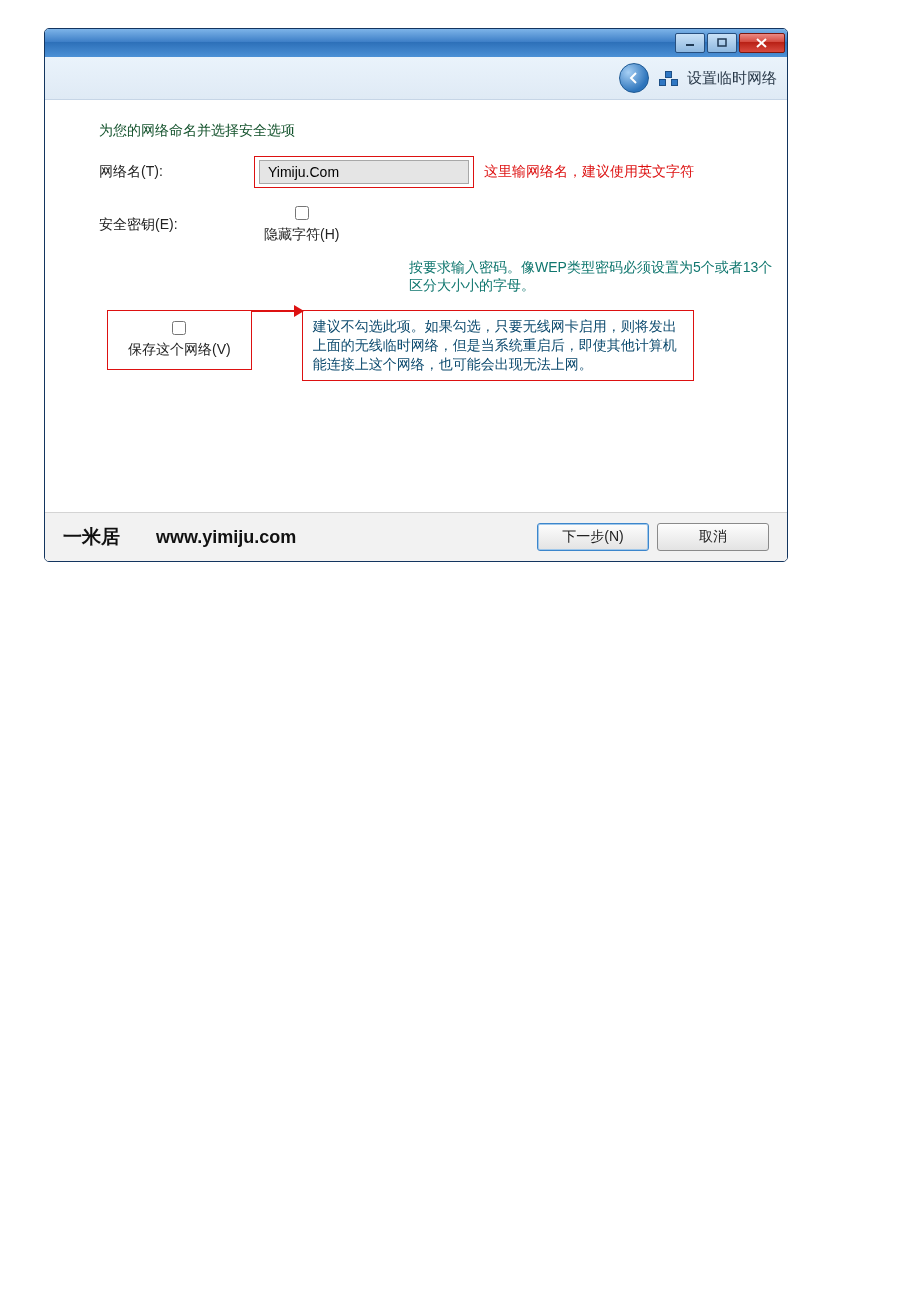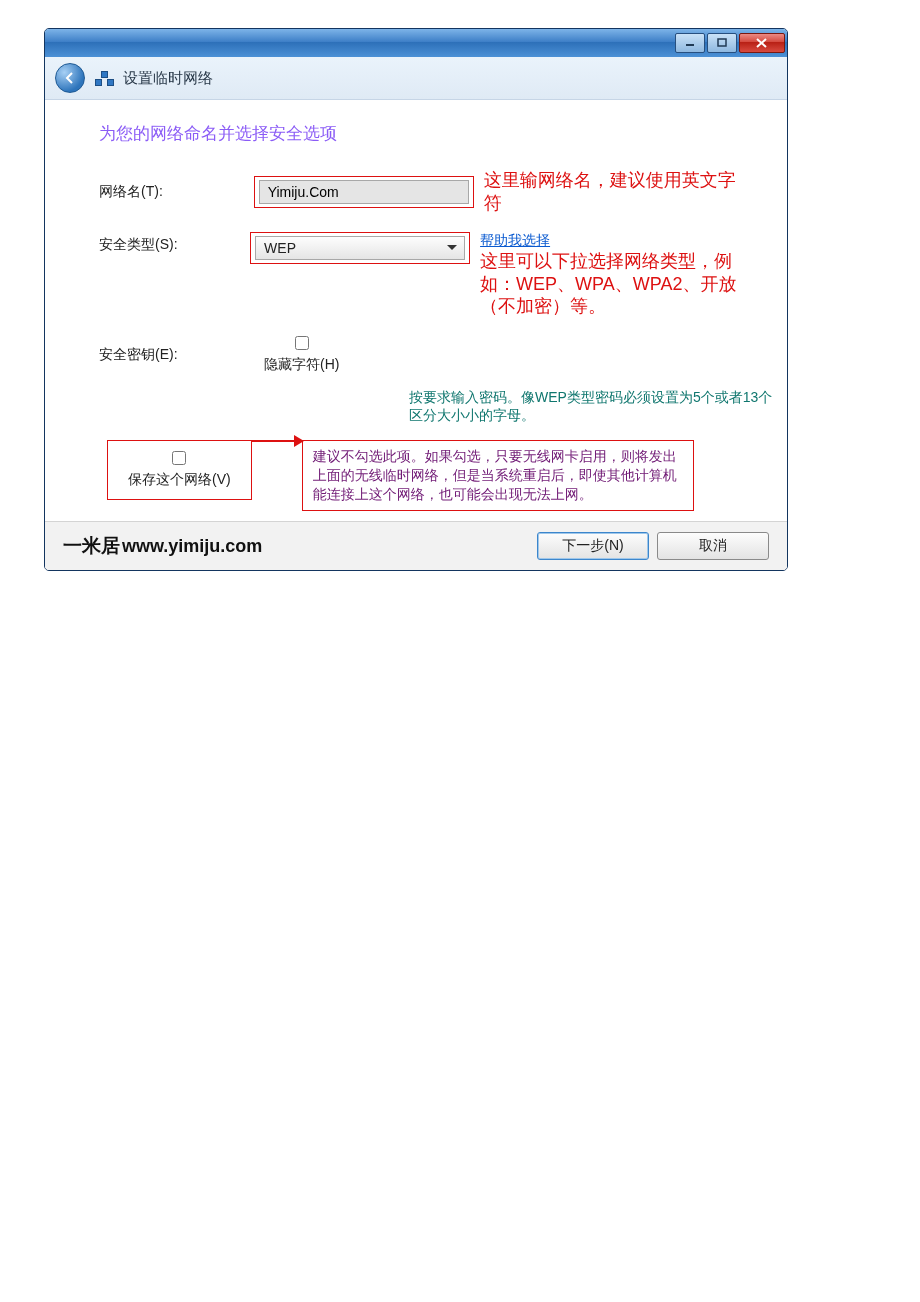--- a/index.html
+++ b/index.html
@@ -49,20 +49,21 @@
     border-color: #7a1810;
   }
   .tbtn svg { display:block; }
   .header {
     background: linear-gradient(to bottom, #eaf3fb, #dfeaf5);
     border-bottom: 1px solid #c6d5e6;
     display: flex;
     align-items: center;
     padding: 6px 10px;
     gap: 10px;
+    justify-content: flex-end;
   }
   .backbtn {
     width: 28px; height: 28px;
     border-radius: 50%;
     background: radial-gradient(circle at 30% 30%, #a7d0f5, #2d74bb 70%);
     border: 1px solid #1f5a94;
     display: flex; align-items: center; justify-content: center;
   }
   .net-icon {
     width: 18px; height: 14px; position: relative;
@@ -78,23 +79,23 @@
   
   .header-title { color: #283848; text-shadow: none; }
 
   .body {
     padding: 22px 34px 10px 54px;
     position: relative;
     min-height: 380px;
     background: #ffffff;
   }
   .sect-title {
-    color: #8b5cf6;
-    font-size: 17px;
-    margin-bottom: 24px;
+    color: #14532d;
+    font-size: 14px;
+    margin-bottom: 16px;
   }
   .row {
     display: flex;
     align-items: center;
     margin-bottom: 18px;
   }
   .row .lbl {
     width: 155px;
     color: #222;
   }
@@ -120,21 +121,21 @@
     align-items: center;
     justify-content: space-between;
     padding-right: 4px;
   }
   .selin .arrow {
     width: 16px; height: 16px;
     display: flex; align-items: center; justify-content: center;
   }
   .annot {
     color: #d11;
-    font-size: 18px;
+    font-size: 14px;
     line-height: 1.25;
     margin-left: 10px;
     max-width: 280px;
   }
   .helplink {
     color: #0a5ad0;
     text-decoration: underline;
     font-size: 14px;
   }
   .chk {
@@ -176,38 +177,38 @@
   .redarrow::after {
     content: "";
     position: absolute;
     right: -2px; top: -5px;
     border-left: 10px solid #d11;
     border-top: 6px solid transparent;
     border-bottom: 6px solid transparent;
   }
   .save-annot {
     border: 1.5px solid #d11;
-    color: #701a75;
+    color: #0c4a6e;
     font-size: 14px;
     line-height: 1.35;
     padding: 6px 10px;
     width: 370px;
   }
   .footer {
     border-top: 1px solid #d4d4d4;
     background: #f2f2f2;
     padding: 10px 18px;
     display: flex;
     align-items: center;
     justify-content: space-between;
   }
   .brand {
     display: flex;
     align-items: baseline;
-    gap: 2px;
+    gap: 36px;
   }
   .brand .cn { font-size: 19px; font-weight: bold; color: #111; }
   .brand .url { font-size: 18px; font-weight: bold; color: #111; font-family: Tahoma, sans-serif; }
   .btns { display: flex; gap: 8px; }
   .wbtn {
     min-width: 86px;
     height: 26px;
     border: 1px solid #8a8a8a;
     border-radius: 3px;
     background: linear-gradient(to bottom, #fdfdfd, #e3e3e3);
@@ -269,37 +270,20 @@
       <div class="sect-title">为您的网络命名并选择安全选项</div>
 
       <div class="row">
         <div class="lbl">网络名(T):</div>
         <div class="ctlwrap">
           <input class="txtin" value="Yimiju.Com" style="">
         </div>
         <div class="annot">这里输网络名，建议使用英文字符</div>
       </div>
 
-      <div class="row" style="align-items:flex-start">
-        <div class="lbl" style="padding-top:4px">安全类型(S):</div>
-        <div class="ctlwrap">
-          <div class="selin">
-            <span>WEP</span>
-            <span class="arrow">
-              <svg width="10" height="6">
-                  <path d="M0 0 L5 5 L10 0 Z" fill="#333"></path>
-                </svg>
-            </span>
-          </div>
-        </div>
-        <div style="margin-left:10px">
-          <a class="helplink" href="#">帮助我选择</a>
-          <div class="annot" style="margin-left:0">这里可以下拉选择网络类型，例如：WEP、WPA、WPA2、开放（不加密）等。</div>
-        </div>
-      </div>
 
       <div class="row">
         <div class="lbl">安全密钥(E):</div>
         <label class="chk" style="margin-left:10px">
           <input type="checkbox" style="">
           <span>隐藏字符(H)</span>
         </label>
       </div>
 
       <div class="pw-note">按要求输入密码。像WEP类型密码必须设置为5个或者13个区分大小小的字母。</div>

